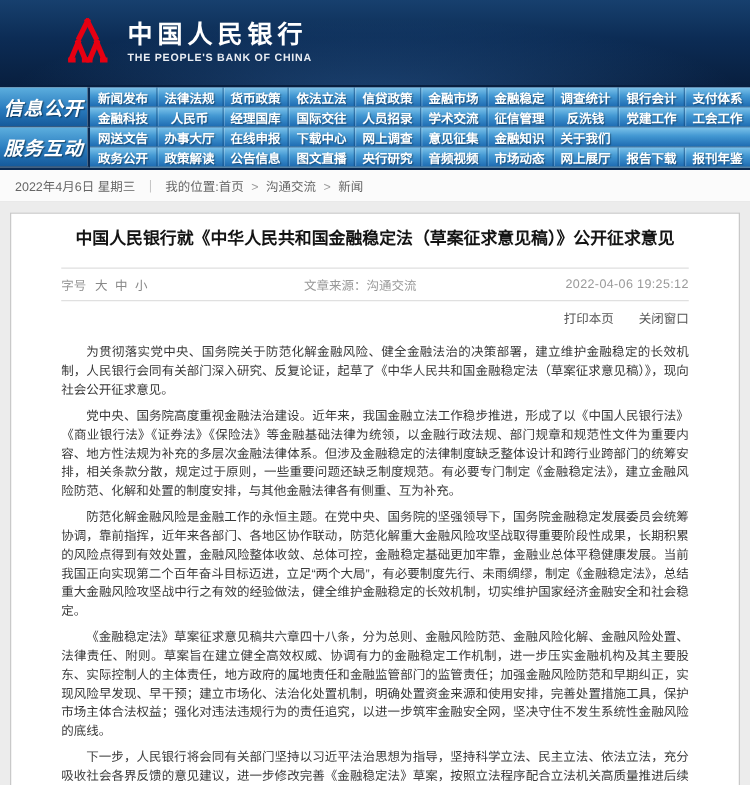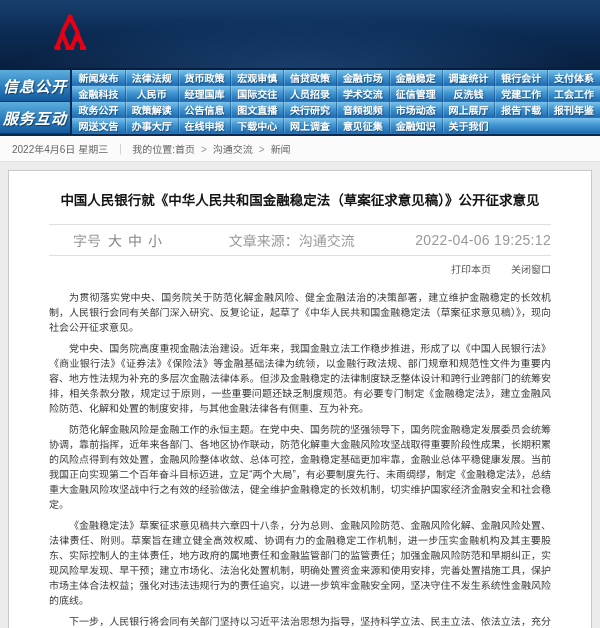--- a/index.html
+++ b/index.html
@@ -64,26 +64,26 @@
   .crumb-link { color:#666; cursor:pointer; }
   .crumb-arrow { margin:0 6px; color:#999; }
   
   .content-box {
     background:#fff; border:1px solid #c9c9c9;
     margin:8px 8px 10px 8px;
   }
   .article-title {
     font-family:"Liberation Serif","DejaVu Serif",serif;
     font-weight:bold; font-size:13.5px; color:#141414;
-    text-align:center; padding:18px 40px 15px;
+    text-align:center; padding:8px 40px 15px;
   }
   .rule { border-top:1px solid #e0e0e0; margin:0 40px; }
   .meta-row {
     display:flex; align-items:center; justify-content:space-between;
-    padding:5px 40px; font-size:14px; color:#999;margin-left:24px;
+    padding:5px 40px; font-size:10px; color:#999;
   }
   .meta-left { display:flex; align-items:baseline; gap:7px; }
   .font-size-opt { cursor:pointer; color:#888; }
   .meta-right { letter-spacing:.3px; }
   .print-row {
     display:flex; justify-content:flex-end; gap:20px;
     padding:5px 40px 4px; font-size:10px;
   }
   .print-row span { color:#555; cursor:pointer; }
   .article-body { padding:4px 40px 14px; }
@@ -106,31 +106,35 @@
       <path d="M25.5 20 L20 33"></path>
         <path d="M25.5 20 L31 33"></path>
     </g>
     <g fill="#e60012">
       <rect x="2.5" y="32" width="6" height="4"></rect>
       <rect x="13.5" y="32" width="6" height="4"></rect>
       <rect x="17" y="32" width="5" height="4"></rect>
       <rect x="28" y="32" width="6" height="4"></rect>
     </g>
   </svg>
+  <div class="bank-names">
+    <span class="bank-cn">中国人民银行</span>
+    <span class="bank-en">THE PEOPLE'S BANK OF CHINA</span>
+  </div>
 </div>
 
 <div class="main-nav" id="main-nav">
     <div class="nav-group">
       <div class="nav-label">信息公开</div>
       <div class="nav-rows">
         <div class="nav-row">
           <div class="nav-cell">新闻发布</div>
           <div class="nav-cell">法律法规</div>
           <div class="nav-cell">货币政策</div>
-          <div class="nav-cell">宏观审慎</div>
+          <div class="nav-cell">依法立法</div>
           <div class="nav-cell">信贷政策</div>
           <div class="nav-cell">金融市场</div>
           <div class="nav-cell">金融稳定</div>
           <div class="nav-cell">调查统计</div>
           <div class="nav-cell">银行会计</div>
           <div class="nav-cell">支付体系</div>
         </div>
         <div class="nav-row">
           <div class="nav-cell">金融科技</div>
           <div class="nav-cell">人民币</div>
@@ -142,41 +146,41 @@
           <div class="nav-cell">反洗钱</div>
           <div class="nav-cell">党建工作</div>
           <div class="nav-cell">工会工作</div>
         </div>
       </div>
     </div>
     <div class="nav-group">
       <div class="nav-label">服务互动</div>
       <div class="nav-rows">
         <div class="nav-row">
+          <div class="nav-cell">网送文告</div>
+          <div class="nav-cell">办事大厅</div>
+          <div class="nav-cell">在线申报</div>
+          <div class="nav-cell">下载中心</div>
+          <div class="nav-cell">网上调查</div>
+          <div class="nav-cell">意见征集</div>
+          <div class="nav-cell">金融知识</div>
+          <div class="nav-cell">关于我们</div>
+        </div>
+        <div class="nav-row">
           <div class="nav-cell">政务公开</div>
           <div class="nav-cell">政策解读</div>
           <div class="nav-cell">公告信息</div>
           <div class="nav-cell">图文直播</div>
           <div class="nav-cell">央行研究</div>
           <div class="nav-cell">音频视频</div>
           <div class="nav-cell">市场动态</div>
           <div class="nav-cell">网上展厅</div>
           <div class="nav-cell">报告下载</div>
           <div class="nav-cell">报刊年鉴</div>
         </div>
-        <div class="nav-row">
-          <div class="nav-cell">网送文告</div>
-          <div class="nav-cell">办事大厅</div>
-          <div class="nav-cell">在线申报</div>
-          <div class="nav-cell">下载中心</div>
-          <div class="nav-cell">网上调查</div>
-          <div class="nav-cell">意见征集</div>
-          <div class="nav-cell">金融知识</div>
-          <div class="nav-cell">关于我们</div>
-        </div>
       </div>
     </div>
   </div>
 
 <div class="breadcrumb-bar">
   <span>2022年4月6日 星期三</span>
   <span class="sep">｜</span>
   <span>我的位置:</span>
   <span id="crumb-trail"><span class="crumb-link">首页</span><span class="crumb-arrow">&gt;</span><span class="crumb-link">沟通交流</span><span class="crumb-arrow">&gt;</span><span class="crumb-link">新闻</span></span>
 </div>

